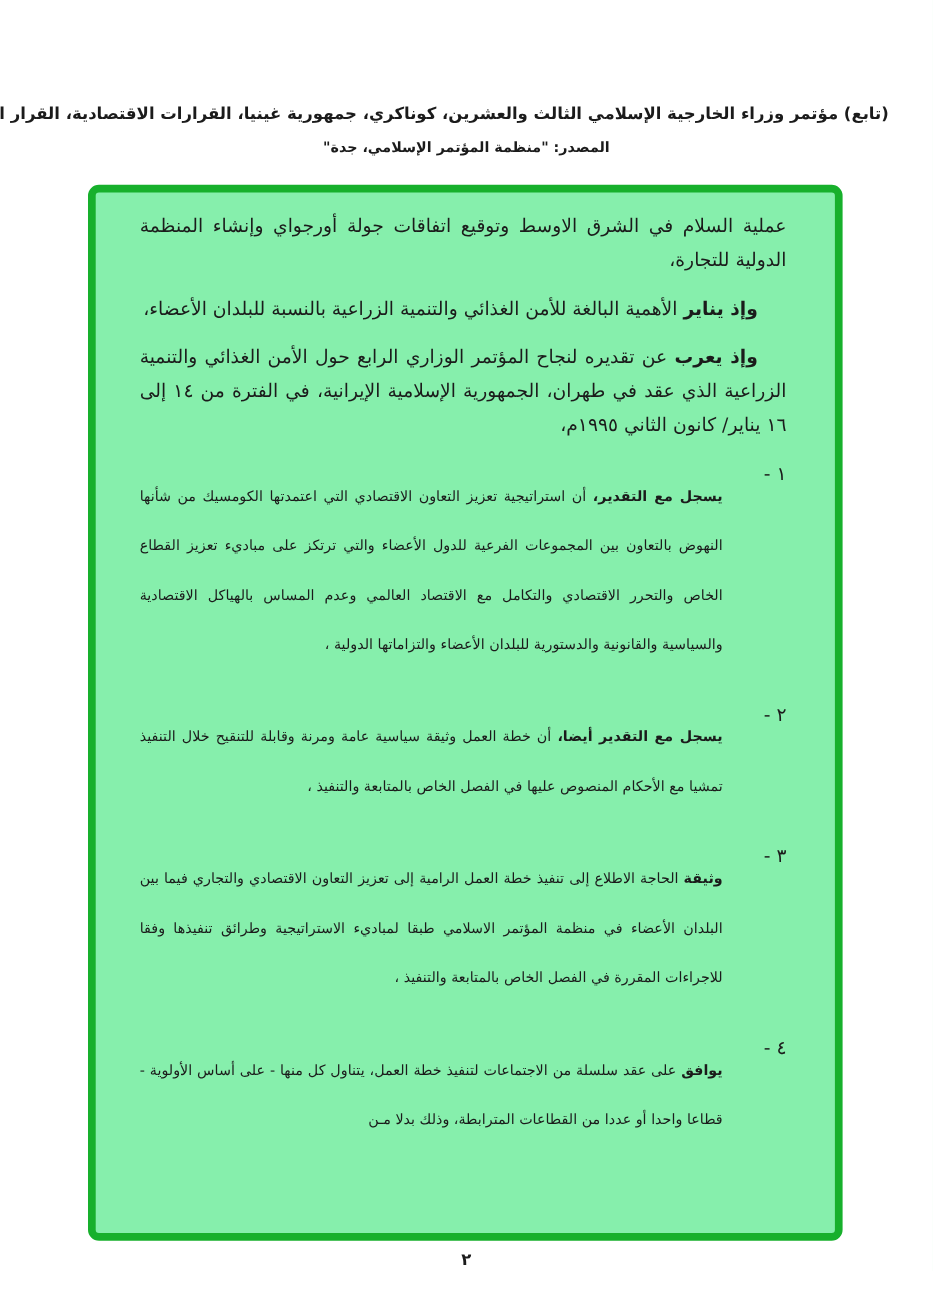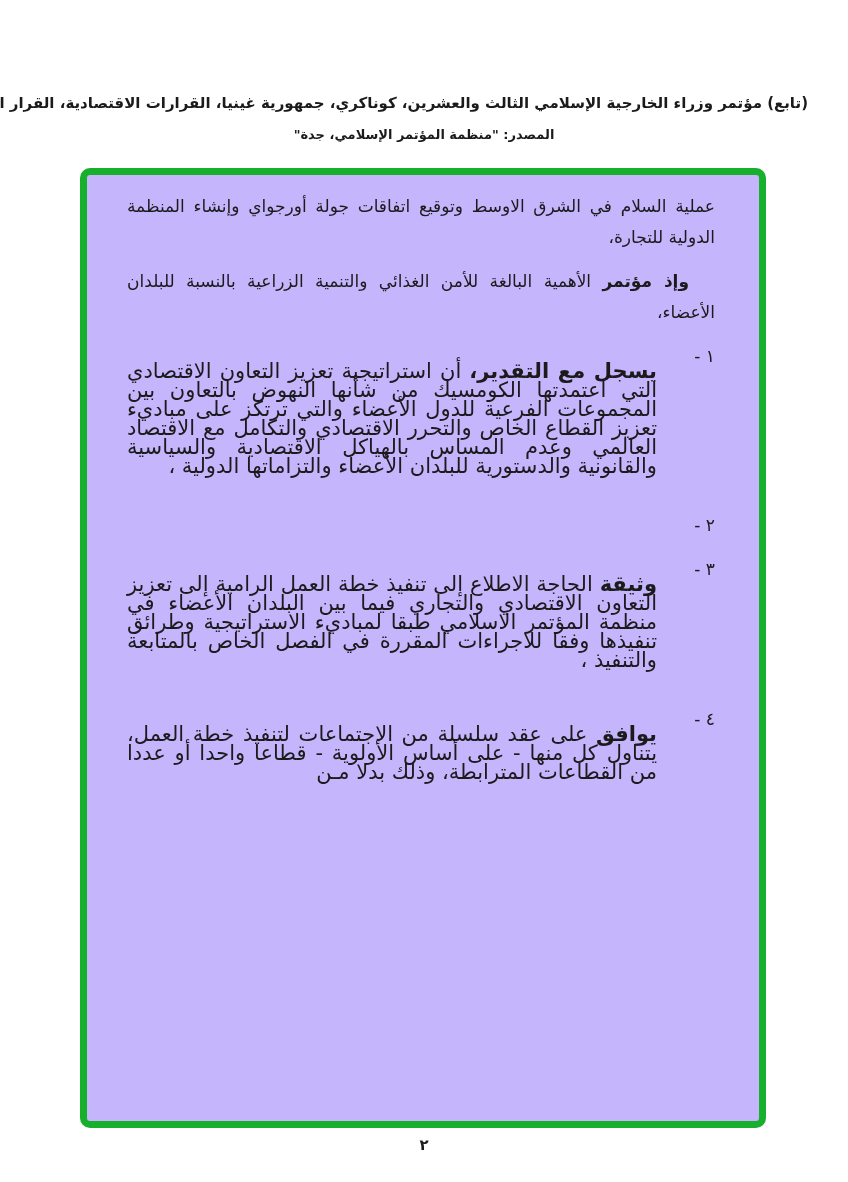--- a/index.html
+++ b/index.html
@@ -38,21 +38,21 @@
   
   .doc-frame {
     position: absolute;
     left: 80px;
     top: 168px;
     width: 686px;
     height: 960px;
     box-sizing: border-box;
     border: 7px solid #17b02c;
     border-radius: 10px;
-    background: #c4b5fd;
+    background: #86efac;
     padding: 16px 44px 8px 40px;
     direction: rtl;
     overflow: hidden;
   }
   .para {
     font-size: 17px;
     line-height: 31px;
     text-align: justify;
     margin: 0 0 13px 0;
   }
@@ -70,22 +70,22 @@
   }
   .item-marker {
     flex: 0 0 58px;
     width: 58px;
     font-size: 17px;
     line-height: 31px;
     white-space: nowrap;
   }
   .item-body {
     flex: 1;
-    font-size: 21px;
-    line-height: 19px;
+    font-size: 13px;
+    line-height: 45px;
     text-align: justify;
   }
   
   .page-number {
     position: absolute;
     top: 1136px;
     left: 0;
     width: 100%;
     text-align: center;
     font-size: 15px;
@@ -101,37 +101,45 @@
   <div class="line2">المصدر:  "منظمة المؤتمر الإسلامي، جدة"</div>
 </div>
 
 <div class="doc-frame">
 
   <p class="para">
     <span>عملية السلام في الشرق الاوسط وتوقيع اتفاقات جولة أورجواي وإنشاء المنظمة الدولية للتجارة،</span>
   </p>
 
   <p class="para indent">
-    <span class="lead">وإذ مؤتمر</span>
+    <span class="lead">وإذ يناير</span>
     <span>الأهمية البالغة للأمن الغذائي والتنمية الزراعية بالنسبة للبلدان الأعضاء،</span>
   </p>
 
+  <p class="para indent">
+    <span class="lead">وإذ يعرب</span>
+    <span>عن تقديره لنجاح المؤتمر الوزاري الرابع حول الأمن الغذائي والتنمية الزراعية الذي عقد في طهران، الجمهورية الإسلامية الإيرانية، في الفترة من ١٤ إلى ١٦ يناير/ كانون الثاني ١٩٩٥م،</span>
+  </p>
 
 
 
   <div class="item">
     <span class="item-marker">١ -</span>
     <p class="item-body">
       <span class="lead">يسجل مع التقدير،</span>
       <span>أن استراتيجية تعزيز التعاون الاقتصادي التي اعتمدتها الكومسيك من شأنها النهوض بالتعاون بين المجموعات الفرعية للدول الأعضاء والتي ترتكز على مباديء تعزيز القطاع الخاص والتحرر الاقتصادي والتكامل مع الاقتصاد العالمي وعدم المساس بالهياكل الاقتصادية والسياسية والقانونية والدستورية للبلدان الأعضاء والتزاماتها الدولية ،</span>
     </p>
   </div>
 
   <div class="item">
     <span class="item-marker">٢ -</span>
+    <p class="item-body">
+      <span class="lead">يسجل مع التقدير أيضا،</span>
+      <span>أن خطة العمل وثيقة سياسية عامة ومرنة وقابلة للتنقيح خلال التنفيذ تمشيا مع الأحكام المنصوص عليها في الفصل الخاص بالمتابعة والتنفيذ ،</span>
+    </p>
   </div>
 
   <div class="item">
     <span class="item-marker">٣ -</span>
     <p class="item-body">
       <span class="lead">وثيقة</span>
       <span>الحاجة الاطلاع إلى تنفيذ خطة العمل الرامية إلى تعزيز التعاون الاقتصادي والتجاري فيما بين البلدان الأعضاء في منظمة المؤتمر الاسلامي طبقا لمباديء الاستراتيجية وطرائق تنفيذها وفقا للاجراءات المقررة في الفصل الخاص بالمتابعة والتنفيذ ،</span>
     </p>
   </div>
 

